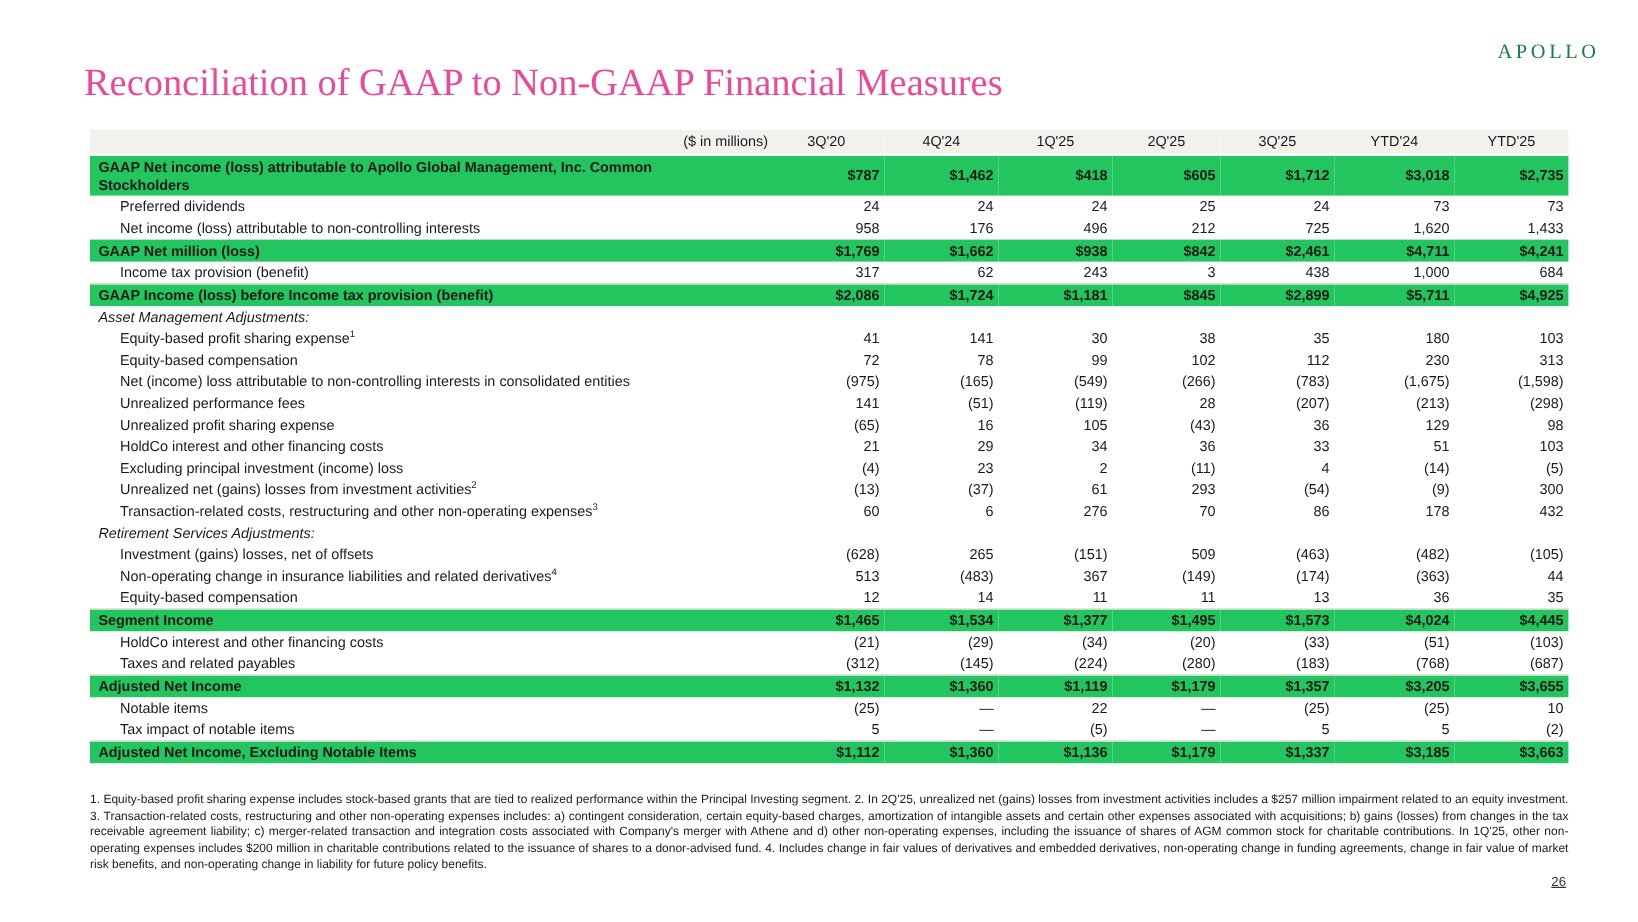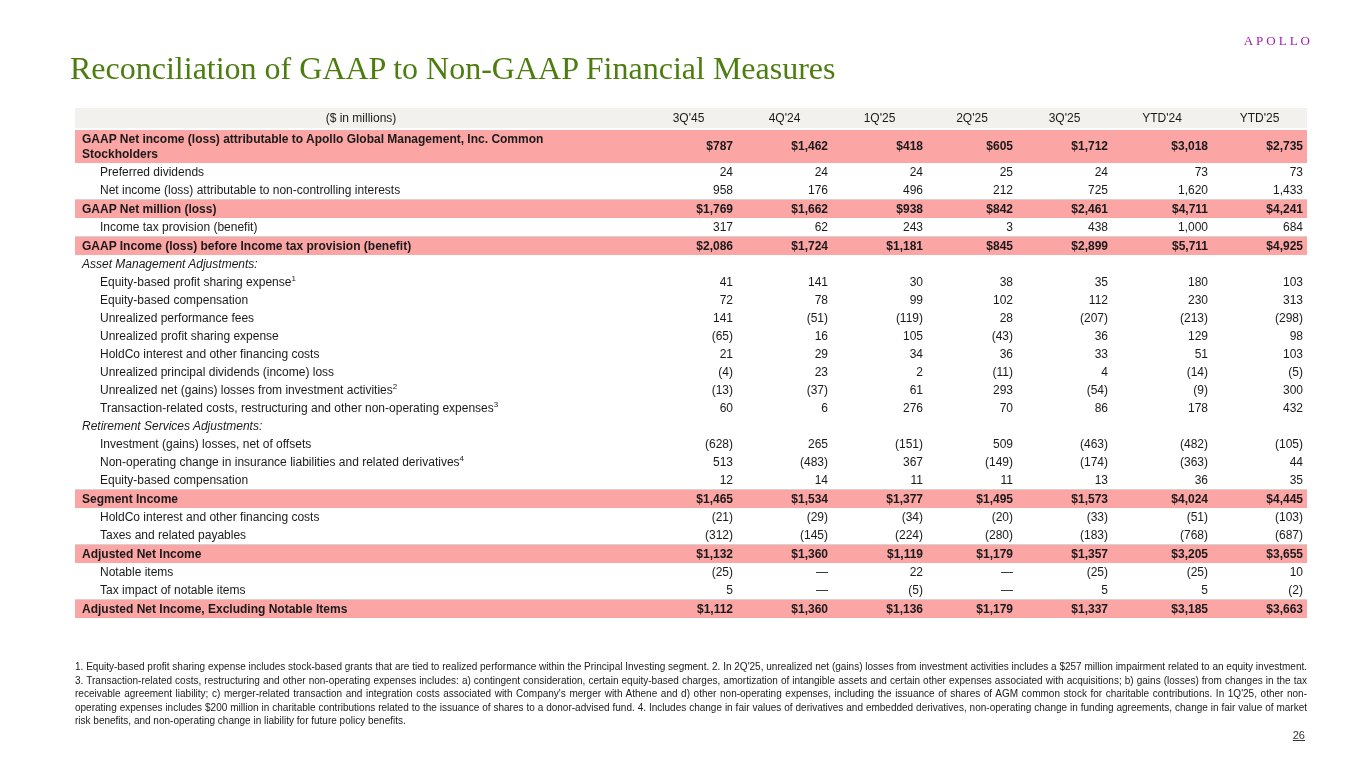--- a/index.html
+++ b/index.html
@@ -7,51 +7,51 @@
   body {
     background:#ffffff;
     font-family:"Liberation Sans","DejaVu Sans",sans-serif;
     color:#1a1a1a;
     position:relative;
     overflow:hidden;
   }
   .slide { position:absolute; inset:0; }
 
   .logo {
-    position:absolute; top:33px; right:52px;
+    position:absolute; top:33px; right:32px;
     font-family:"Liberation Serif","DejaVu Serif",serif;
-    font-size:13px; letter-spacing:3px; color:#a21caf;
+    font-size:17px; letter-spacing:3px; color:#15803d;
   }
 
   .page-title {
     position:absolute; top:50px; left:70px;
     font-family:"Liberation Serif","DejaVu Serif",serif;
-    font-weight:400; font-size:32px; color:#4d7c0f;
+    font-weight:400; font-size:32px; color:#ec4899;
     white-space:nowrap;
   }
 
   .table-wrap { position:absolute; top:108px; left:75px; width:1232px; }
   table { width:100%; border-collapse:collapse; table-layout:fixed; font-size:12px; color:#1a1a1a; }
   col.c-label { width:565px; }
   col.c1 { width:97px; } col.c2 { width:95px; } col.c3 { width:95px; }
   col.c4 { width:90px; } col.c5 { width:95px; } col.c6 { width:100px; } col.c7 { width:95px; }
 
   thead th {
     background:#f2f1ed; font-weight:normal; text-align:center;
     padding:2.5px 0; line-height:15px; border-bottom:2px solid #ffffff;
   }
-  thead th.unit { text-align:center; padding-left:7px; }
+  thead th.unit { text-align:right; padding-left:7px; }
 
   tbody td { padding:1.5px 4px 1.5px 0; line-height:15px; vertical-align:middle; }
   td.label { text-align:left; padding-left:7px; padding-right:6px; }
   td.num { text-align:right; font-variant-numeric:tabular-nums; }
 
   tr.row-item td.label { padding-left:25px;margin-top:28px; }
   tr.row-section td.label { font-style:italic; }
-  tr.row-total { background:#fca5a5; font-weight:bold; }
+  tr.row-total { background:#22c55e; font-weight:bold; }
   tr.row-total td { border-top:1px solid #d4d3cf; }
   tr.row-total .label-text { display:inline-block; max-width:505px; }
 
   sup { font-size:8px; vertical-align:super; line-height:0; }
 
   .footnote {
     position:absolute; top:660px; left:75px; width:1232px;
     font-size:10px; line-height:13.5px; text-align:justify; color:#1a1a1a;
   }
 
@@ -78,21 +78,21 @@
           <col class="c3">
         <col class="c4">
           <col class="c5">
           <col class="c6">
           <col class="c7">
       </colgroup>
       <thead>
         <tr>
           <th class="unit">($ in millions)</th>
 
-        <th>3Q'45</th>
+        <th>3Q'20</th>
             <th>4Q'24</th>
             <th>1Q'25</th>
             <th>2Q'25</th>
             <th>3Q'25</th>
             <th>YTD'24</th>
             <th>YTD'25</th>
           </tr>
       </thead>
       <tbody id="table-body">
 
@@ -180,20 +180,30 @@
             <td class="label"><span class="label-text">Equity-based compensation</span></td>
             <td class="num">72</td>
             <td class="num">78</td>
             <td class="num">99</td>
             <td class="num">102</td>
             <td class="num">112</td>
             <td class="num">230</td>
             <td class="num">313</td>
           </tr>
           <tr class="row-item">
+            <td class="label"><span class="label-text">Net (income) loss attributable to non-controlling interests in consolidated entities</span></td>
+            <td class="num">(975)</td>
+            <td class="num">(165)</td>
+            <td class="num">(549)</td>
+            <td class="num">(266)</td>
+            <td class="num">(783)</td>
+            <td class="num">(1,675)</td>
+            <td class="num">(1,598)</td>
+          </tr>
+          <tr class="row-item">
             <td class="label"><span class="label-text">Unrealized performance fees</span></td>
             <td class="num">141</td>
             <td class="num">(51)</td>
             <td class="num">(119)</td>
             <td class="num">28</td>
             <td class="num">(207)</td>
             <td class="num">(213)</td>
             <td class="num">(298)</td>
           </tr>
           <tr class="row-item">
@@ -210,21 +220,21 @@
             <td class="label"><span class="label-text">HoldCo interest and other financing costs</span></td>
             <td class="num">21</td>
             <td class="num">29</td>
             <td class="num">34</td>
             <td class="num">36</td>
             <td class="num">33</td>
             <td class="num">51</td>
             <td class="num">103</td>
           </tr>
           <tr class="row-item">
-            <td class="label"><span class="label-text">Unrealized principal dividends (income) loss</span></td>
+            <td class="label"><span class="label-text">Excluding principal investment (income) loss</span></td>
             <td class="num">(4)</td>
             <td class="num">23</td>
             <td class="num">2</td>
             <td class="num">(11)</td>
             <td class="num">4</td>
             <td class="num">(14)</td>
             <td class="num">(5)</td>
           </tr>
           <tr class="row-item">
             <td class="label"><span class="label-text">Unrealized net (gains) losses from investment activities<sup>2</sup></span></td>

